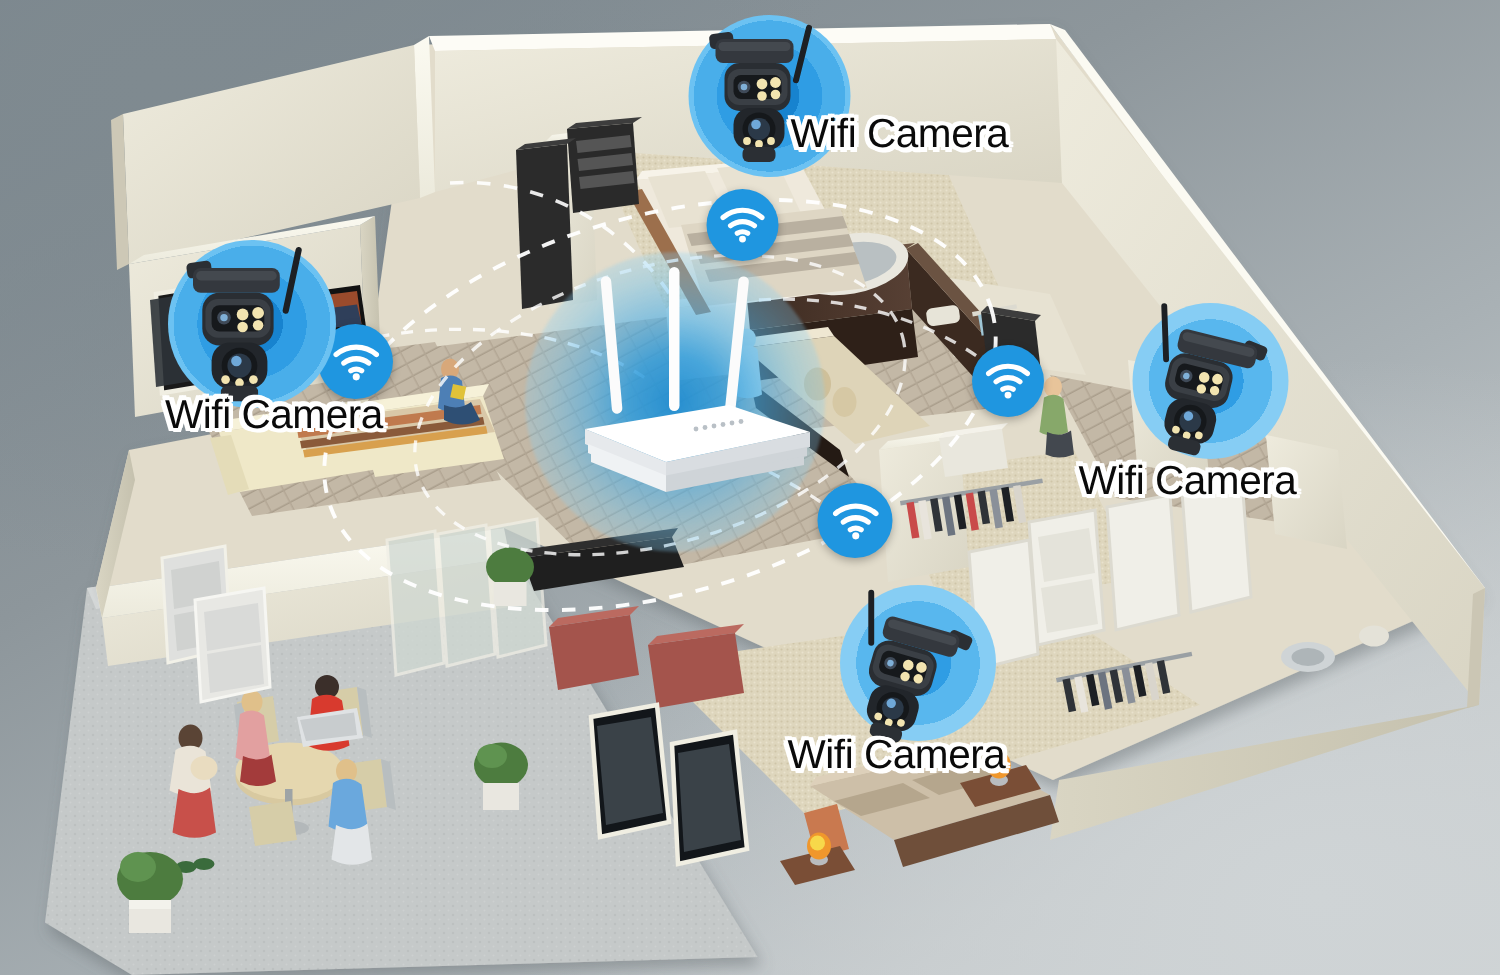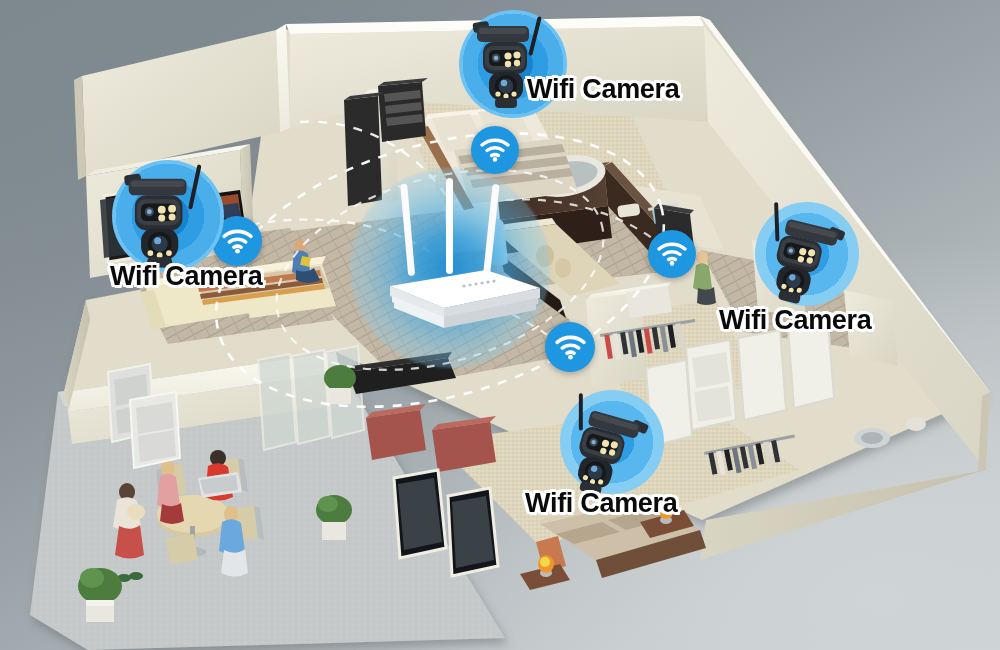--- a/index.html
+++ b/index.html
@@ -64,21 +64,21 @@
       rgba(150,212,245,.26) 74%,
       rgba(180,225,248,.10) 88%,
       rgba(200,232,250,0) 100%);
     filter: blur(1px);
   }
 
   
   .label {
     position: absolute;
     font-family: "Liberation Sans", sans-serif;
-    font-weight: bold;
+    font-weight: normal;
     color: #0a0a0a;
     white-space: nowrap;
     letter-spacing: -0.3px;
     text-shadow:
       -2px -2px 0 #fff,  2px -2px 0 #fff,
       -2px  2px 0 #fff,  2px  2px 0 #fff,
       -3px  0   0 #fff,  3px  0   0 #fff,
        0   -3px 0 #fff,  0    3px 0 #fff,
       -2px -3px 0 #fff,  2px  3px 0 #fff,
        3px -2px 0 #fff, -3px  2px 0 #fff;

